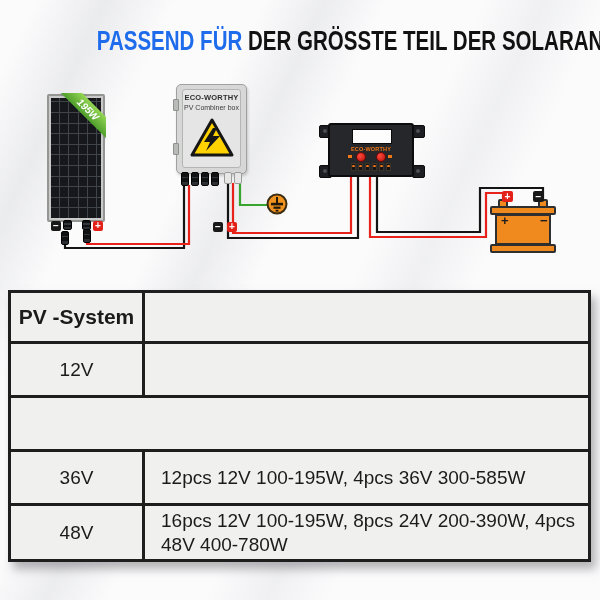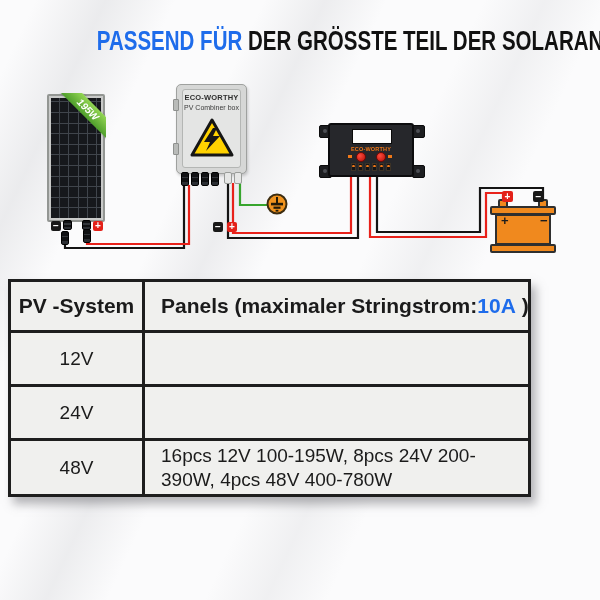--- a/index.html
+++ b/index.html
@@ -66,21 +66,21 @@
   .terms i{display:block;width:5px;height:8px;background:#141416;border:1px solid #3c3226;
     box-sizing:border-box;background-image:radial-gradient(circle at 50% 35%, #f07818 1px, transparent 1.4px);}
   
   .battery{left:488px;top:196px;width:72px;height:62px;z-index:2;}
   .bat-lid{position:absolute;left:2px;top:10px;width:66px;height:9px;background:#f0891e;border:2px solid #2f2f2f;border-radius:2px;box-sizing:border-box;}
   .bat-body{position:absolute;left:7px;top:18px;width:56px;height:31px;background:#f0891e;border:2px solid #2f2f2f;box-sizing:border-box;}
   .bat-base{position:absolute;left:2px;top:48px;width:66px;height:9px;background:#f0891e;border:2px solid #2f2f2f;border-radius:2px;box-sizing:border-box;}
   .bat-post{position:absolute;top:3px;width:10px;height:9px;background:#f0891e;border:2px solid #2f2f2f;border-radius:2px 2px 0 0;box-sizing:border-box;}
   .bat-sign{position:absolute;top:18px;font-size:13px;font-weight:bold;color:#1d1d1d;line-height:14px;}
   
-  .spec-table{position:absolute;left:8px;top:279px;width:523px;border:3px solid #1e1e1e;
+  .spec-table{position:absolute;left:8px;top:290px;width:583px;border:3px solid #1e1e1e;
     background:#f0f0ee;box-sizing:border-box;box-shadow:5px 7px 9px rgba(110,110,115,.5);}
   .t-row{display:grid;grid-template-columns:134px 1fr;border-top:3px solid #1e1e1e;}
   .t-row:first-child{border-top:none;}
   .c1,.c2{display:flex;align-items:center;box-sizing:border-box;color:#1b1b1b;}
   .c1{justify-content:center;border-right:3px solid #1e1e1e;font-size:19px;}
   .c2{padding-left:16px;padding-right:10px;font-size:19px;line-height:24px;}
   .t-head{height:48px;}
   .t-head .c1,.t-head .c2{font-size:21px;font-weight:bold;}
   .t-head .c2{flex-wrap:nowrap;white-space:pre;}
   .blue-amp{color:#1e6ceb;}
@@ -196,27 +196,29 @@
     <div class="bat-lid"></div>
     <div class="bat-body"></div>
     <div class="bat-base"></div>
     <div class="bat-sign" style="left:13px;">+</div>
     <div class="bat-sign" style="left:52px;">−</div>
   </div>
 
   <div class="spec-table">
     <div class="t-row t-head">
       <div class="c1">PV -System</div>
-      <div class="c2"><span>Panels (maximaler Stringstrom:</span><span class="blue-amp">10A</span><span> )</span></div>
     </div>
     <div class="t-row r-12">
       <div class="c1">12V</div>
     </div>
     <div class="t-row r-24">
-      <div class="c1">24V</div>
+    </div>
+    <div class="t-row r-36">
+      <div class="c1">36V</div>
+      <div class="c2">12pcs 12V 100-195W, 4pcs 36V 300-585W</div>
     </div>
     <div class="t-row r-48">
       <div class="c1">48V</div>
       <div class="c2">16pcs 12V 100-195W, 8pcs 24V 200-390W, 4pcs 48V 400-780W</div>
     </div>
   </div>
 
 </div>
 
 </body></html>

